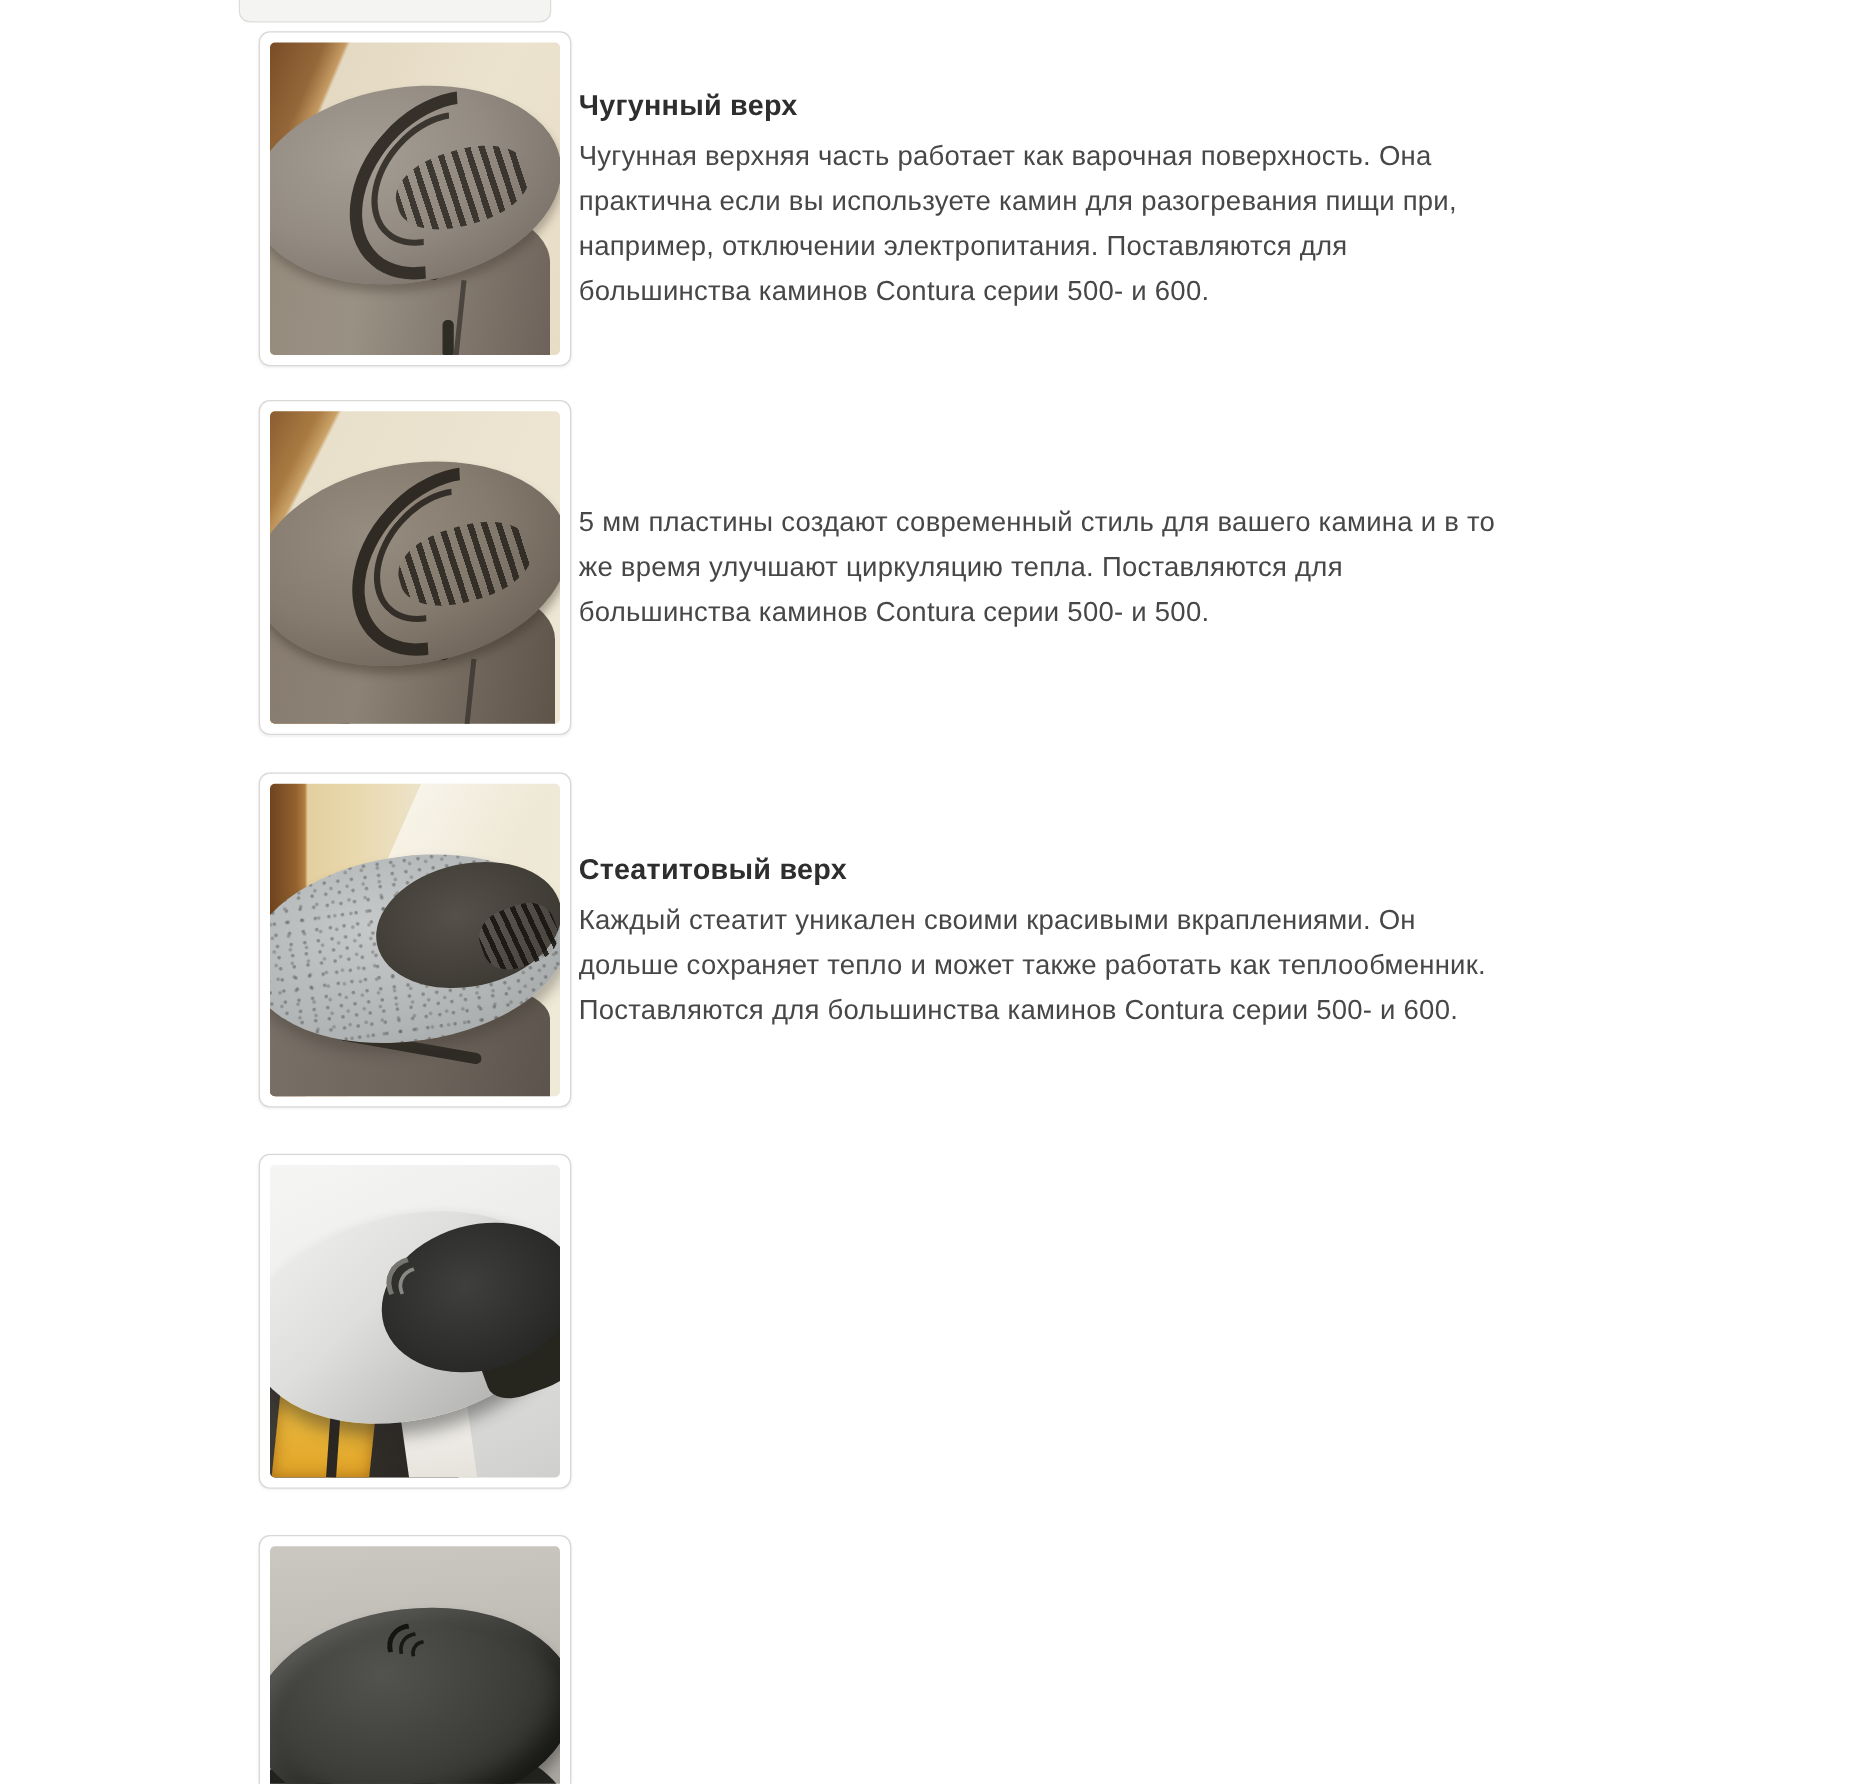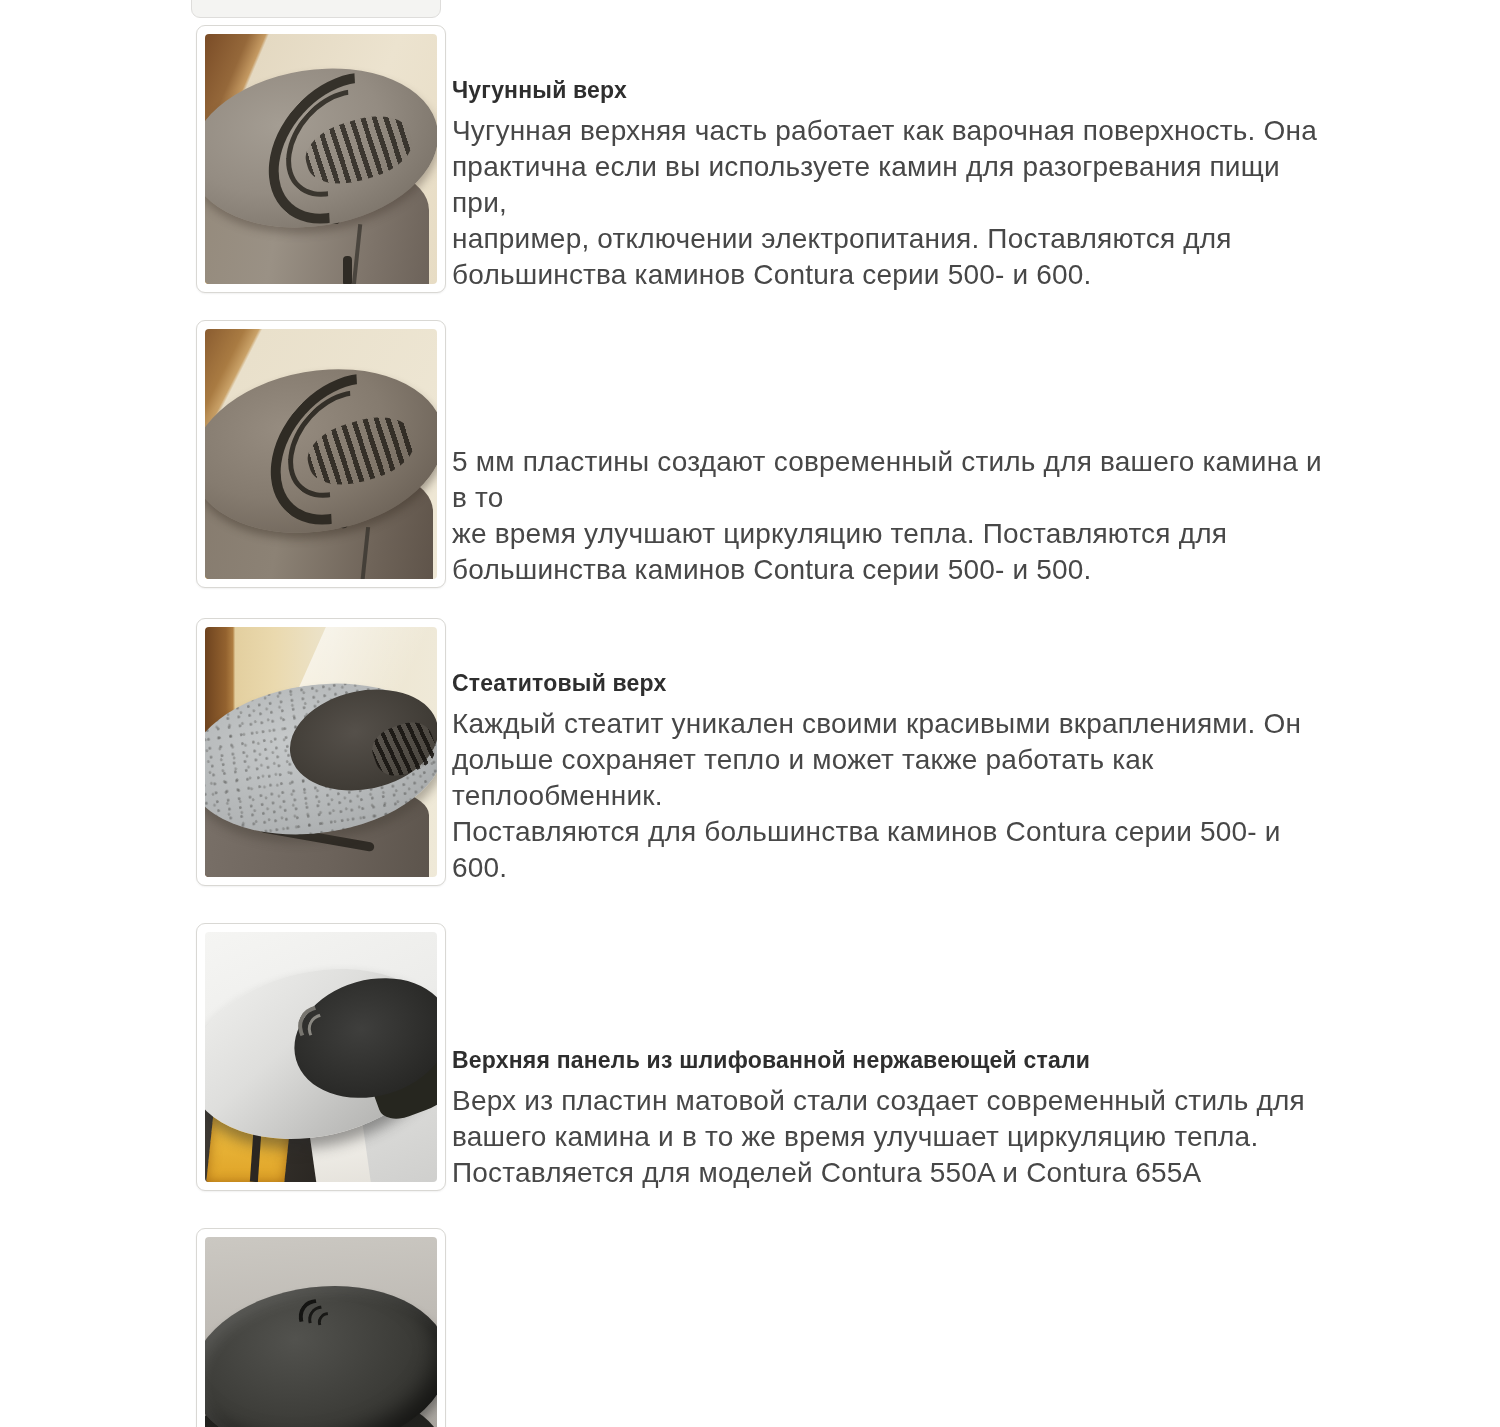--- a/index.html
+++ b/index.html
@@ -4,33 +4,33 @@
 <style>
   html,body{margin:0;padding:0;background:#ffffff;}
   body{width:1500px;height:1427px;overflow:hidden;position:relative;
        font-family:"Liberation Sans","DejaVu Sans",sans-serif;}
   .page{position:absolute;left:0;top:0;width:1500px;height:1427px;overflow:hidden;}
 
   
   .crop-remnant{position:absolute;left:191px;top:-6px;width:248px;height:22px;
     background:#f4f4f2;border:1px solid #dedddb;border-radius:0 0 9px 9px;}
 
-  .row{position:absolute;left:196px;display:flex;align-items:flex-end;}
+  .row{position:absolute;left:207px;display:flex;align-items:center;}
   .row-1{top:25px}.row-2{top:320px}.row-3{top:618px}.row-4{top:923px}.row-5{top:1228px}
 
   .thumb{flex:none;width:250px;height:268px;box-sizing:border-box;background:#fff;
     border:1px solid #d9d8d4;border-radius:9px;padding:8px;
     box-shadow:0 1px 2px rgba(0,0,0,0.06);}
   .photo{position:relative;width:232px;height:250px;border-radius:4px;overflow:hidden;}
   .photo div{position:absolute;}
 
   .text{margin-left:6px;width:880px;}
   .text h3{margin:3px 0 9px;font-size:23px;line-height:28px;font-weight:bold;
     color:#2e2e2e;letter-spacing:.2px;}
-  .text p{margin:0;font-size:28px;line-height:36px;color:#474747;letter-spacing:.2px;
+  .text p{margin:0;font-size:22px;line-height:36px;color:#474747;letter-spacing:.2px;
     white-space:pre-line;}
 
   
   .photo-1{background:linear-gradient(113deg,#7a4c27 0%,#95683a 13%,#c59a62 18%,#e4d9c2 19%,#ece3cf 58%,#e7dcc4 100%);}
   .p1-fire{left:0;bottom:0;width:78px;height:122px;background:linear-gradient(175deg,#f6d96b,#eab33c 70%,#d99428);}
   .p1-body{left:-28px;top:120px;width:252px;height:164px;border-radius:48% 48% 0 0/34% 34% 0 0;
     background:linear-gradient(100deg,#938879 0%,#9a9185 40%,#7e746a 75%,#6b6158 100%);}
   .p1-seam{left:150px;top:190px;width:4px;height:62px;background:#4a453e;transform:rotate(6deg);}
   .p1-handle{left:138px;top:222px;width:9px;height:30px;background:#2f2b25;border-radius:4px;}
   .p1-slot{left:36px;top:174px;width:100px;height:9px;background:#332f28;border-radius:5px;transform:rotate(9deg);}
@@ -199,26 +199,20 @@
         <div class="p4-fire"></div>
         <div class="p4-mullion"></div>
         <div class="p4-door"></div>
         <div class="p4-top"></div>
         <div class="p4-wedge"></div>
         <div class="p4-center"></div>
         <div class="p4-arc1"></div>
         <div class="p4-arc2"></div>
       </div>
     </figure>
-    <div class="text">
-      <h3>Верхняя панель из шлифованной нержавеющей стали</h3>
-      <p>Верх из пластин матовой стали создает современный стиль для
-вашего камина и в то же время улучшает циркуляцию тепла.
-Поставляется для моделей Contura 550A и Contura 655A</p>
-    </div>
   </section>
 
   <section class="row row-5">
     <figure class="thumb" style="margin:0">
       <div class="photo photo-5">
 
         <div class="p5-front"></div>
         <div class="p5-groove1"></div>
         <div class="p5-groove2"></div>
         <div class="p5-top"></div>

